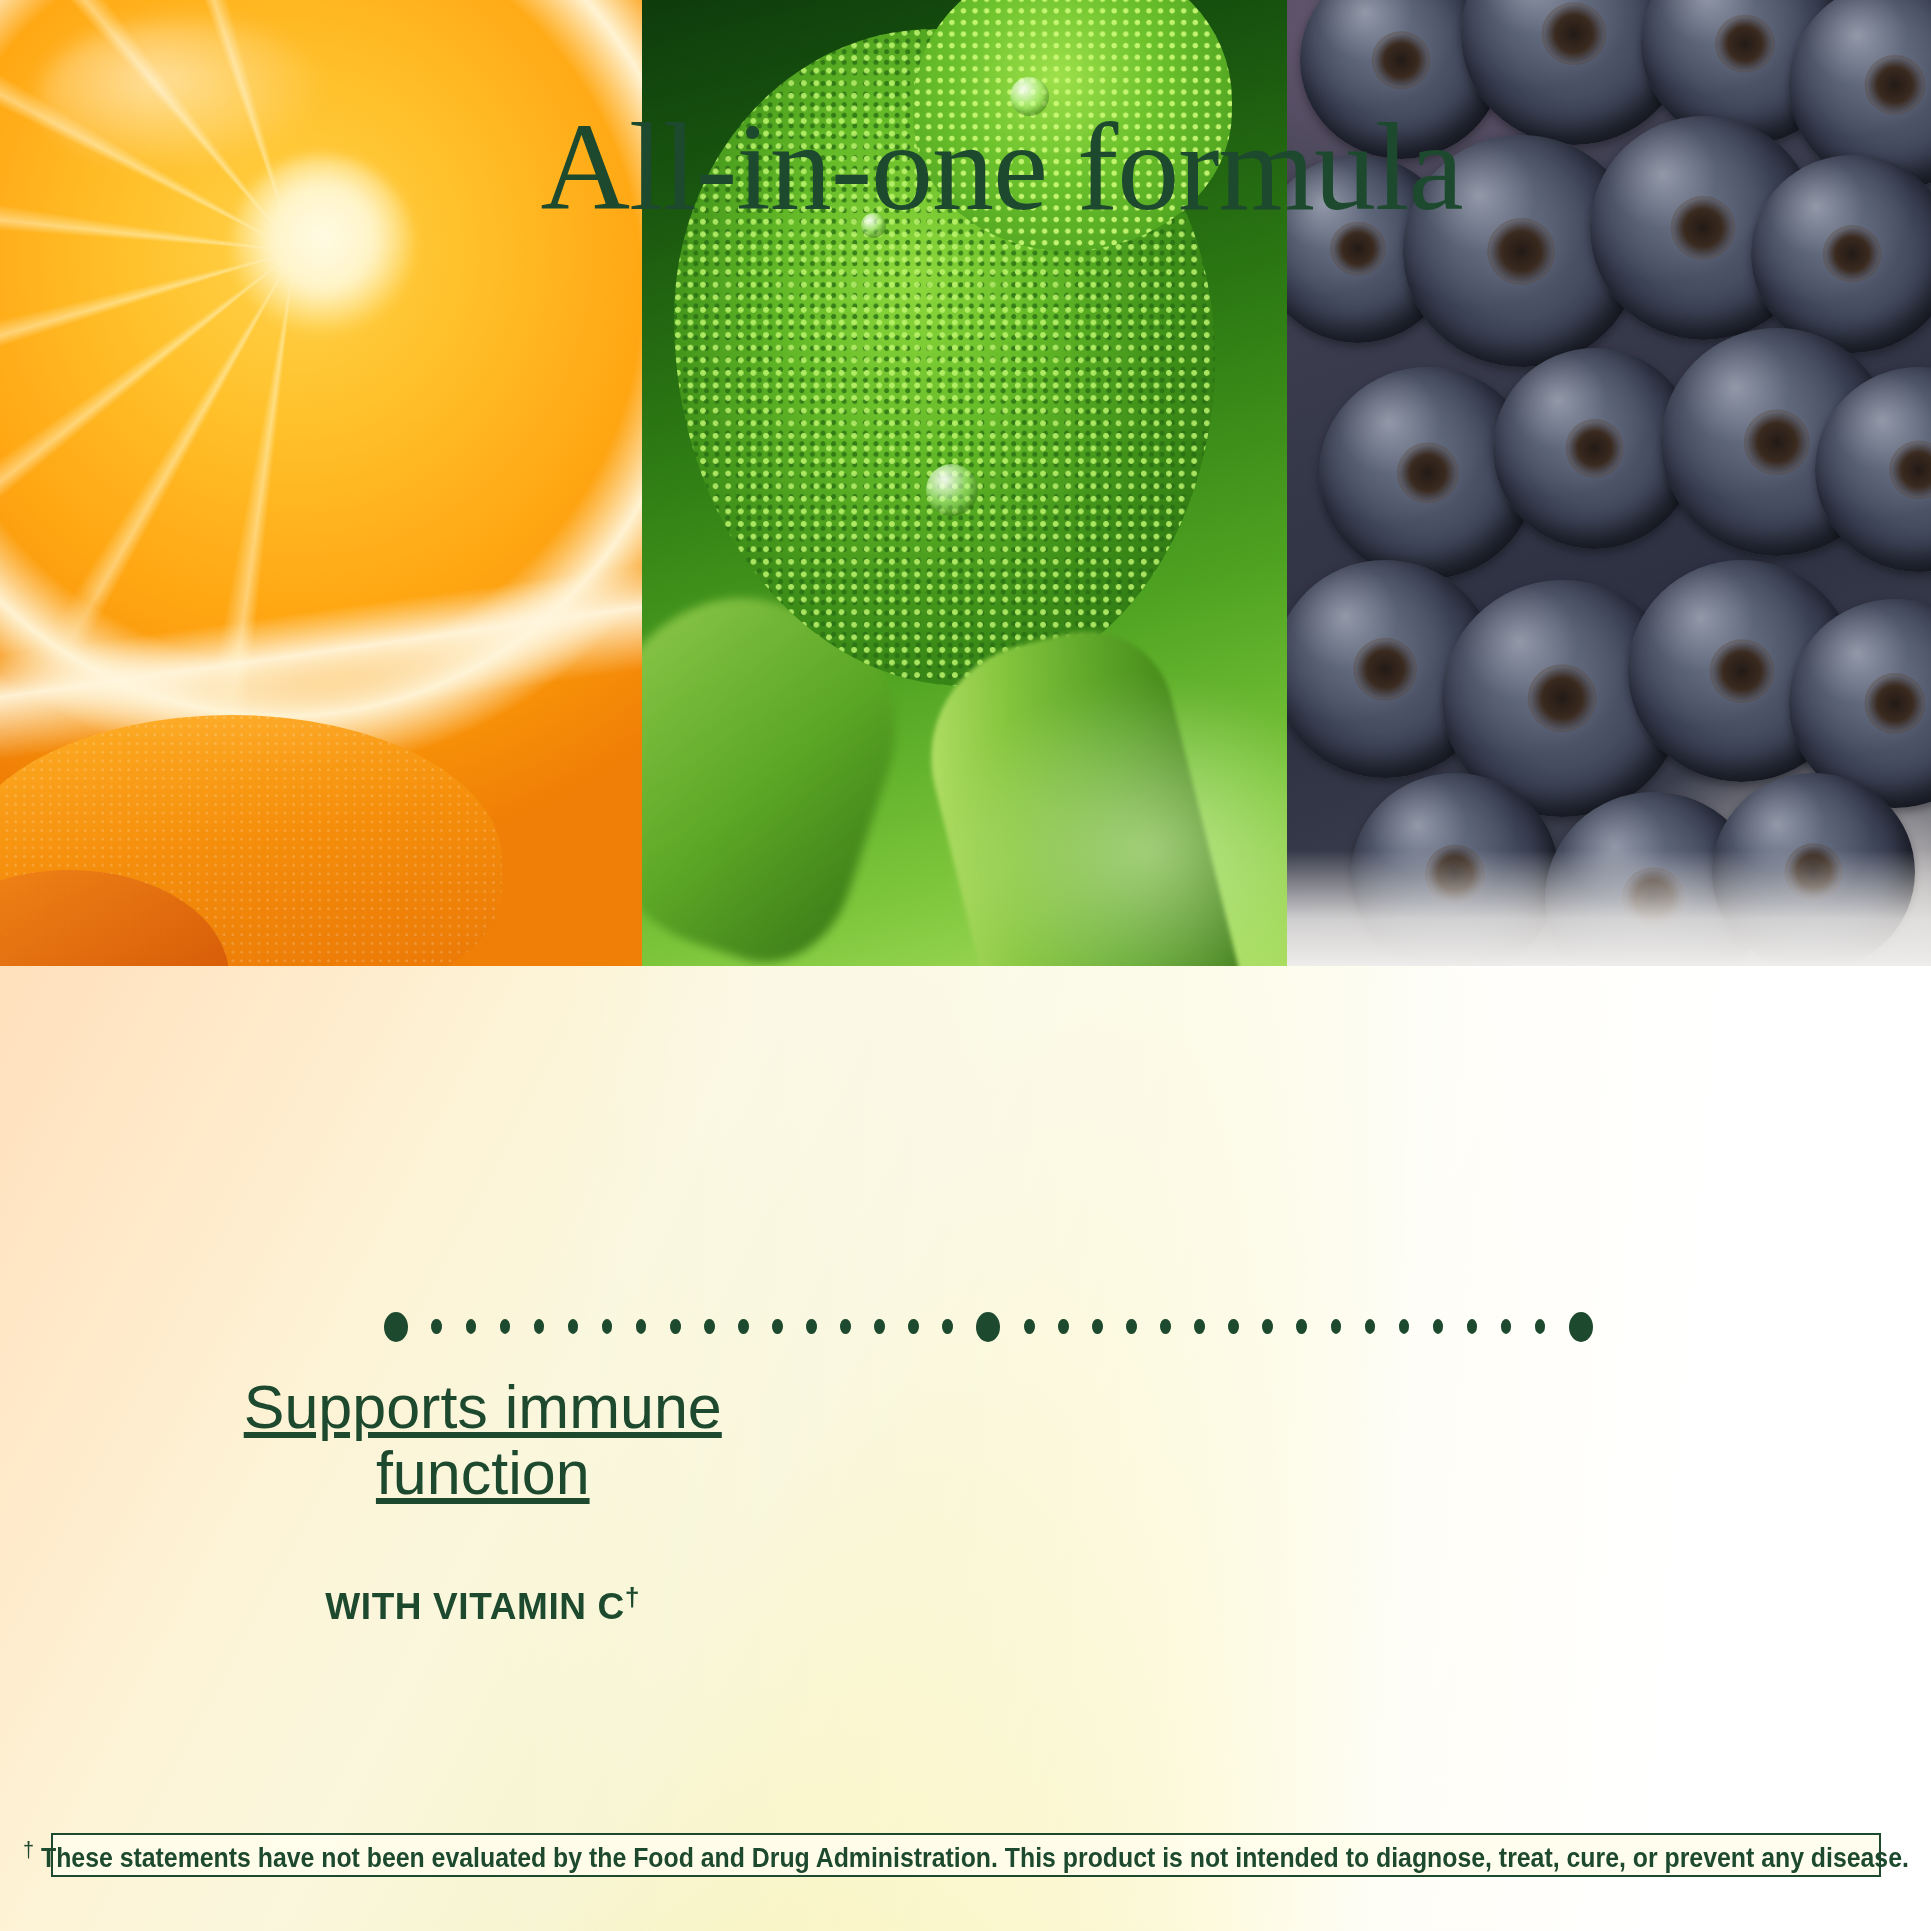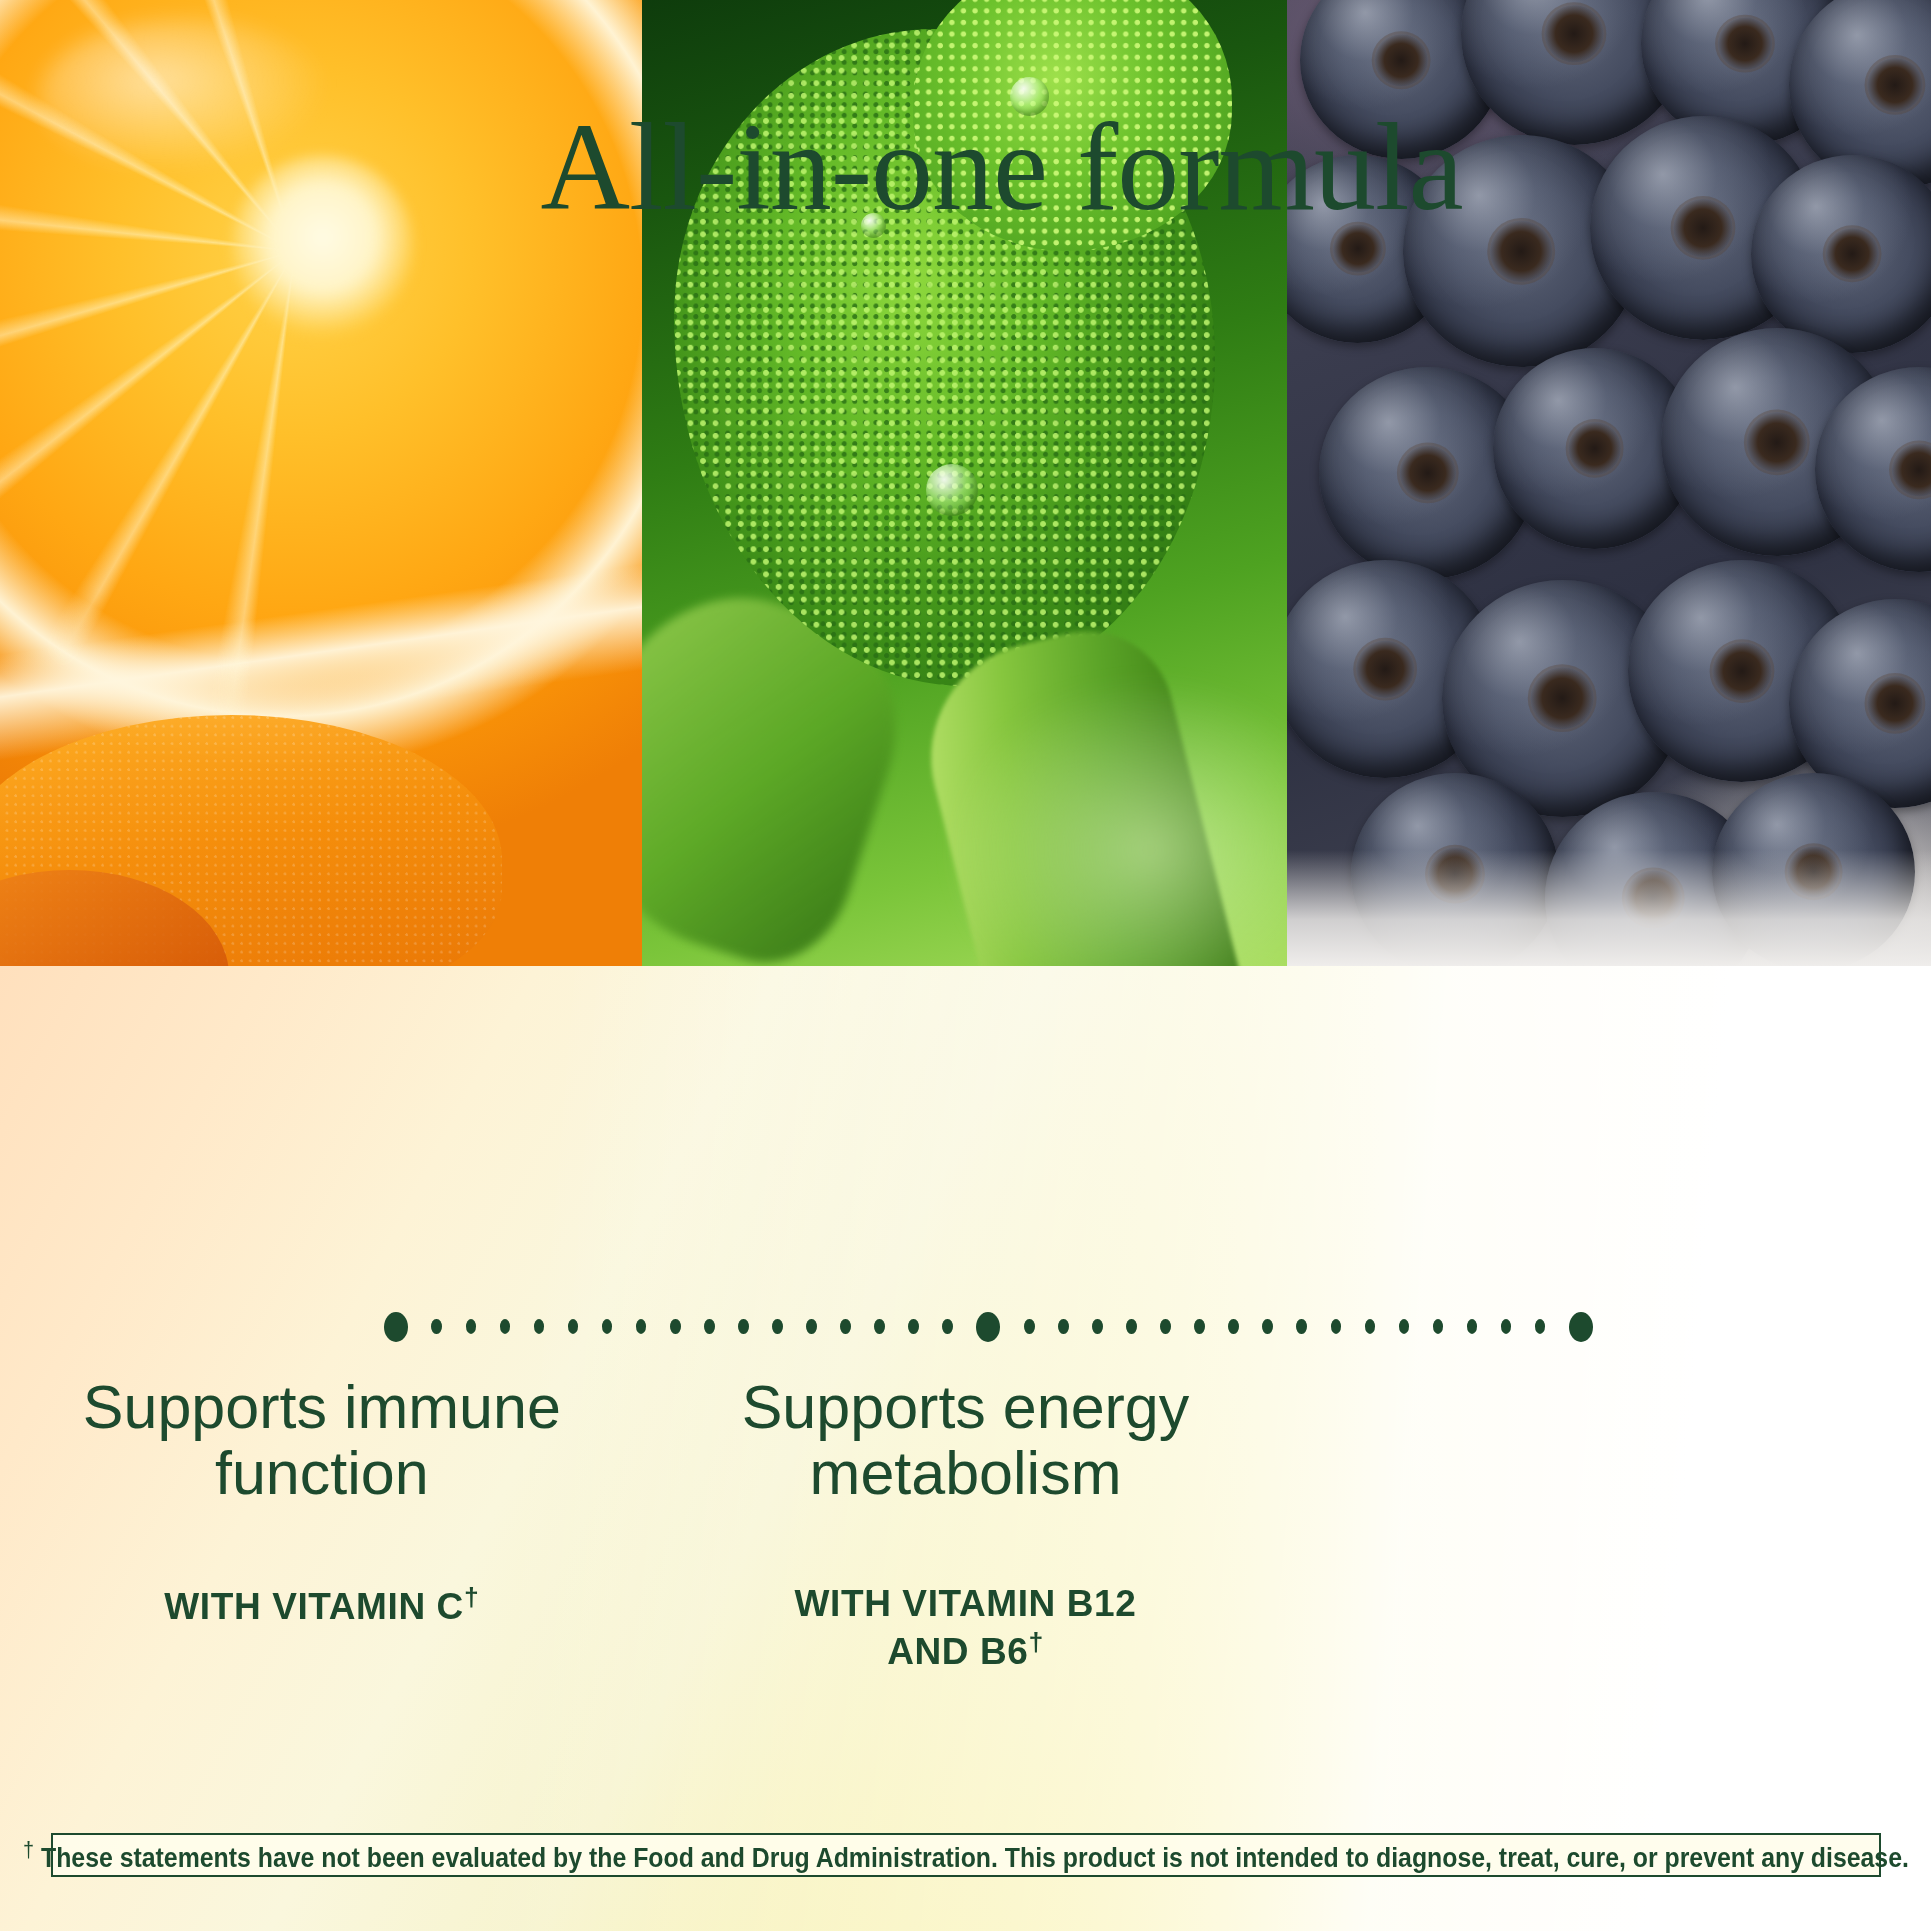--- a/index.html
+++ b/index.html
@@ -299,20 +299,21 @@
     padding: 0 25px;
     box-sizing: border-box;
   }
   .col-title {
     font-family: "Liberation Sans", sans-serif;
     font-size: 61px;
     line-height: 1.08;
     font-weight: 400;
     color: #1d4a2e;
     white-space: pre-line;
+    text-decoration: underline;
   }
   .col-sub {
     margin-top: 31px;
     font-family: "Liberation Sans", sans-serif;
     font-size: 37px;
     line-height: 1.2;
     font-weight: 700;
     letter-spacing: 0.6px;
     color: #1d4a2e;
     white-space: pre-line;
@@ -444,28 +445,20 @@
   <div class="columns">
 
     <div class="col">
       <div class="col-title">Supports immune
 function</div>
       <div class="col-sub">
         <span>WITH VITAMIN C</span><span class="dag">†</span>
       </div>
     </div>
 
-    <div class="col">
-      <div class="col-title">Supports energy
-metabolism</div>
-      <div class="col-sub">
-        <span>WITH VITAMIN B12
-AND B6</span><span class="dag">†</span>
-      </div>
-    </div>
 
     <div class="col">
     </div>
 
   </div>
 
   <div class="footer-box">
     <div class="footer-text"><span class="dag">†</span>&nbsp;<span>These statements have not been evaluated by the Food and Drug Administration. This product is not intended to diagnose, treat, cure, or prevent any disease.</span></div>
   </div>
 

